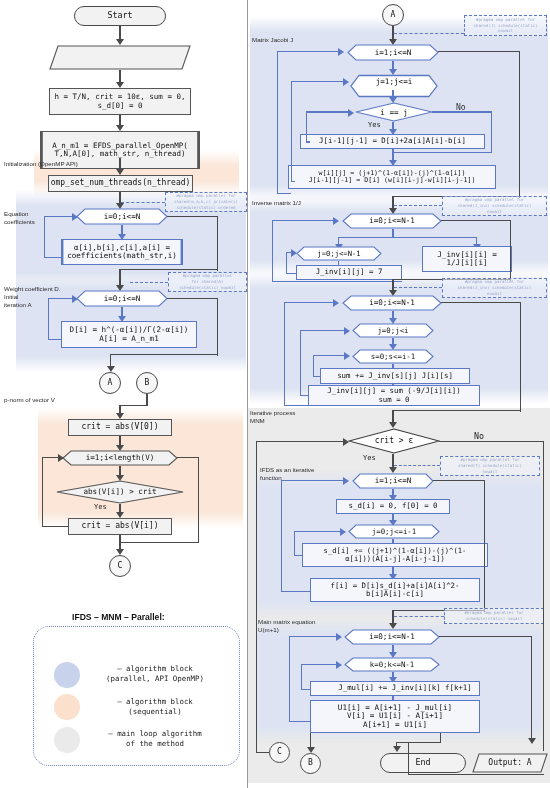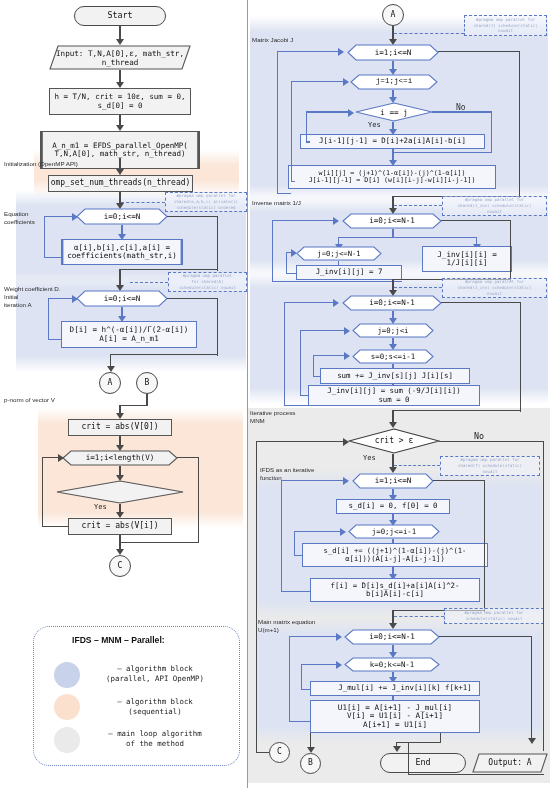--- a/index.html
+++ b/index.html
@@ -88,22 +88,20 @@
 <div class="zone z-par fadeL fadeV" style="left:256px;top:618px;width:286px;height:125px;"></div>
 
 <div class="n term" style="left:74px;top:6px;width:92px;height:20px;font-size:8.4px;"><span>Start</span></div>
 <div class="ln" style="left:119.3px;top:26px;width:1.4px;height:14px;"></div>
 <div class="ar ar-d" style="left:115.8px;top:39px;"></div>
 
 <div class="par" style="left:49px;top:45px;width:142px;height:25px;font-size:7.6px;">
   <svg viewBox="0 0 142 25" preserveAspectRatio="none">
       <polygon points="9,1 141,1 133,24 1,24" fill="#f2f2f2" stroke="#555" stroke-width="1.1"></polygon>
     </svg>
-  <span style="padding-top:4px;">Input: T,N,A[0],ε,
-math_str, n_thread</span>
 </div>
 <div class="ln" style="left:119.3px;top:70px;width:1.4px;height:13px;"></div>
 <div class="ar ar-d" style="left:115.8px;top:82px;"></div>
 
 <div class="n proc" style="left:49px;top:88px;width:142px;height:27px;font-size:7.5px;"><span>h = T/N, crit = 10ε, sum = 0,
 s_d[0] = 0</span></div>
 <div class="ln" style="left:119.3px;top:115px;width:1.4px;height:11px;"></div>
 <div class="ar ar-d" style="left:115.8px;top:125px;"></div>
 
 <div class="n proc-sub" style="left:40px;top:131px;width:160px;height:38px;font-size:7.5px;"><span>A_n_m1 = EFDS_parallel_OpenMP(
@@ -196,20 +194,21 @@
     </svg>
   <span style="padding-top:3.2px;">i=1;i&lt;length(V)</span>
 </div>
 <div class="ln" style="left:119.3px;top:466px;width:1.4px;height:10px;"></div>
 <div class="ar ar-d" style="left:115.8px;top:475px;"></div>
 
 <div class="dia" style="left:56px;top:480px;width:128px;height:24px;font-size:7.6px;">
   <svg viewBox="0 0 128 24" preserveAspectRatio="none">
       <polygon points="64,1 127,12 64,23 1,12" fill="#f2f2f2" stroke="#555" stroke-width="1.1"></polygon>
     </svg>
+  <span style="padding-top:7px;">abs(V[i]) &gt; crit</span>
 </div>
 <div class="ylab" style="left:94px;top:503px;">Yes</div>
 <div class="ln" style="left:119.3px;top:504px;width:1.4px;height:9px;"></div>
 <div class="ar ar-d" style="left:115.8px;top:512px;"></div>
 
 <div class="n proc" style="left:68px;top:518px;width:104px;height:17px;font-size:8px;"><span>crit = abs(V[i])</span></div>
 
 <div class="ln" style="left:42px;top:525.6px;width:27px;height:1.4px;"></div>
 <div class="ln" style="left:42px;top:457px;width:1.4px;height:69px;"></div>
 <div class="ln" style="left:43px;top:457px;width:18px;height:1.4px;"></div>
@@ -217,21 +216,21 @@
 
 <div class="ln" style="left:177px;top:457px;width:22px;height:1.4px;"></div>
 <div class="ln" style="left:197.6px;top:457px;width:1.4px;height:86px;"></div>
 <div class="ln" style="left:119.3px;top:542px;width:79px;height:1.4px;"></div>
 <div class="ln" style="left:119.3px;top:535px;width:1.4px;height:16px;"></div>
 <div class="ar ar-d" style="left:115.8px;top:549px;"></div>
 
 <div class="n conn" style="left:109px;top:555px;width:22px;height:22px;font-size:8px;"><span>C</span></div>
 
 <div class="legend" style="left:33px;top:626px;width:207px;height:140px;"></div>
-<div class="lg-title" style="left:72px;top:635px;">IFDS – MNM – Parallel:</div>
+<div class="lg-title" style="left:72px;top:612px;">IFDS – MNM – Parallel:</div>
 <div class="lg-dot" style="left:54px;top:662px;width:26px;height:26px;background:#c8d2ea;"></div>
 <div class="lg-txt" style="left:84px;top:664px;width:142px;">– algorithm block
 (parallel, API OpenMP)</div>
 <div class="lg-dot" style="left:54px;top:694px;width:26px;height:26px;background:#fae0cd;"></div>
 <div class="lg-txt" style="left:84px;top:697px;width:142px;">– algorithm block
 (sequential)</div>
 <div class="lg-dot" style="left:54px;top:727px;width:26px;height:26px;background:#eaeaea;"></div>
 <div class="lg-txt" style="left:84px;top:729px;width:142px;">– main loop algorithm
 of the method</div>
 
@@ -249,21 +248,21 @@
 
 <div class="hex" style="left:347px;top:44px;width:92px;height:17px;font-size:7.6px;">
   <svg viewBox="0 0 92 17" preserveAspectRatio="none">
       <polygon points="9,1 83,1 91,8.5 83,16 9,16 1,8.5" fill="#fff" stroke="#5b78c4" stroke-width="1.1"></polygon>
     </svg>
   <span style="padding-top:3.6px;">i=1;i&lt;=N</span>
 </div>
 <div class="ln-b" style="left:392.3px;top:61px;width:1.4px;height:9px;"></div>
 <div class="ar ar-db" style="left:388.8px;top:69px;"></div>
 
-<div class="hex" style="left:350px;top:74px;width:88px;height:16px;font-size:7.6px;font-family:Liberation Mono, monospace;">
+<div class="hex" style="left:350px;top:74px;width:88px;height:24px;font-size:7.6px;">
   <svg viewBox="0 0 88 16" preserveAspectRatio="none">
       <polygon points="9,1 79,1 87,8 79,15 9,15 1,8" fill="#fff" stroke="#5b78c4" stroke-width="1.1"></polygon>
     </svg>
   <span style="padding-top:3.2px;">j=1;j&lt;=i</span>
 </div>
 <div class="ln-b" style="left:392.3px;top:90px;width:1.4px;height:8px;"></div>
 <div class="ar ar-db" style="left:388.8px;top:97px;"></div>
 
 <div class="dia" style="left:355px;top:102px;width:78px;height:20px;font-size:7.6px;">
   <svg viewBox="0 0 78 20" preserveAspectRatio="none">

